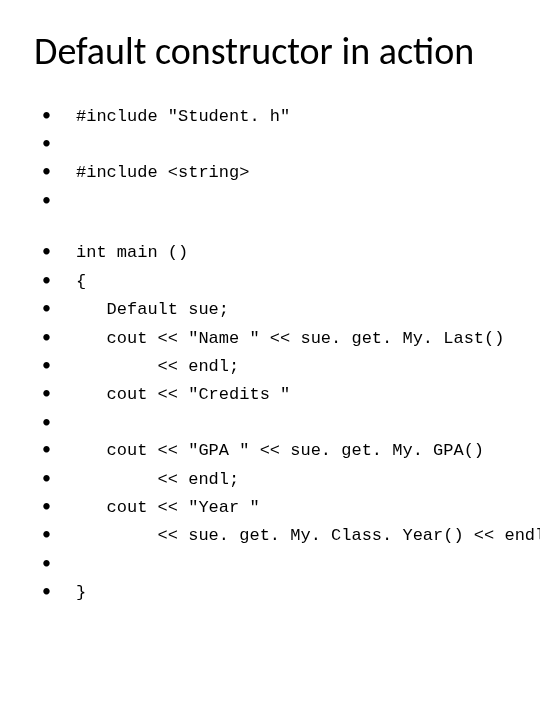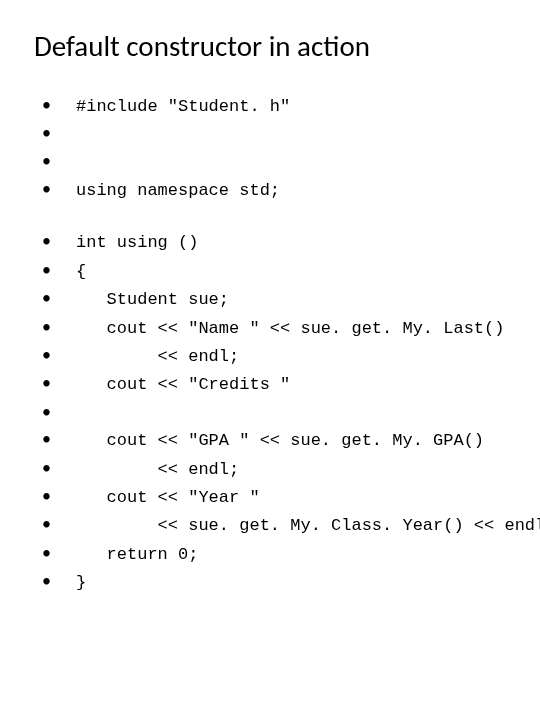--- a/index.html
+++ b/index.html
@@ -11,21 +11,21 @@
     font-family: Calibri, "Segoe UI", Arial, sans-serif;
     color: #000000;
   }
   .slide {
     box-sizing: border-box;
     padding: 28px 30px 20px 30px;
     width: 100%;
     height: 100%;
   }
   .title {
-    font-size: 29px;
+    font-size: 38px;
     font-weight: 400;
     margin: 0 0 28px 4px;
     letter-spacing: 0px;
   }
   .code-block {
     font-family: "Courier New", Courier, monospace;
     font-size: 17px;
     line-height: 1.55;
   }
   .code-line {
@@ -56,39 +56,39 @@
   <div class="code-block" id="block1">
       <div class="code-line">
         <span class="bullet">•</span>
         <span class="code-text">#include "Student. h"</span>
       </div>
       <div class="code-line">
         <span class="bullet">•</span>
       </div>
       <div class="code-line">
         <span class="bullet">•</span>
+        <span class="code-text">#include &lt;string&gt;</span>
       </div>
       <div class="code-line">
         <span class="bullet">•</span>
-        <span class="code-text">using namespace std;</span>
       </div>
     </div>
   <div class="spacer"></div>
   <div class="code-block" id="block2">
       <div class="code-line">
         <span class="bullet">•</span>
-        <span class="code-text">int using ()</span>
+        <span class="code-text">int main ()</span>
       </div>
       <div class="code-line">
         <span class="bullet">•</span>
         <span class="code-text">{</span>
       </div>
       <div class="code-line">
         <span class="bullet">•</span>
-        <span class="code-text">   Student sue;</span>
+        <span class="code-text">   Default sue;</span>
       </div>
       <div class="code-line">
         <span class="bullet">•</span>
         <span class="code-text">   cout &lt;&lt; "Name " &lt;&lt; sue. get. My. Last()</span>
       </div>
       <div class="code-line">
         <span class="bullet">•</span>
         <span class="code-text">        &lt;&lt; endl;</span>
       </div>
       <div class="code-line">
@@ -109,20 +109,19 @@
       <div class="code-line">
         <span class="bullet">•</span>
         <span class="code-text">   cout &lt;&lt; "Year "</span>
       </div>
       <div class="code-line">
         <span class="bullet">•</span>
         <span class="code-text">        &lt;&lt; sue. get. My. Class. Year() &lt;&lt; endl;</span>
       </div>
       <div class="code-line">
         <span class="bullet">•</span>
-        <span class="code-text">   return 0;</span>
       </div>
       <div class="code-line">
         <span class="bullet">•</span>
         <span class="code-text">}</span>
       </div>
     </div>
 </div>
 
 </body></html>

